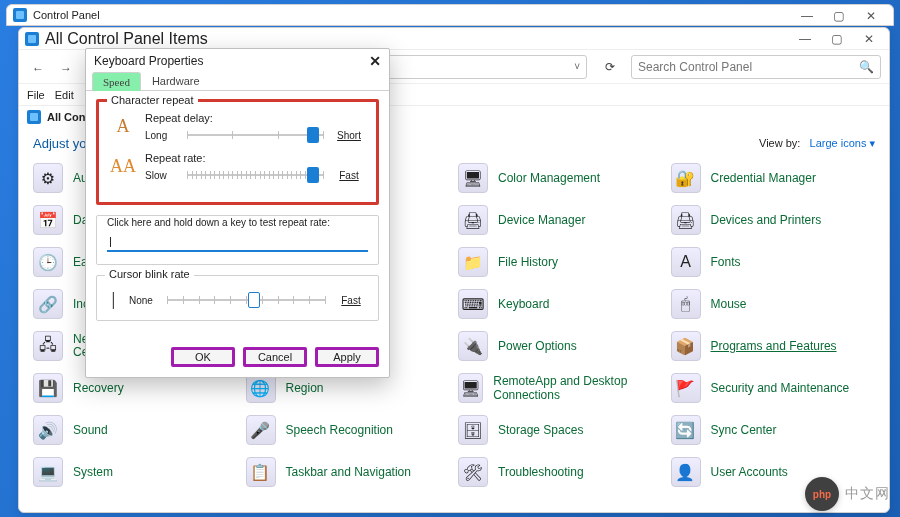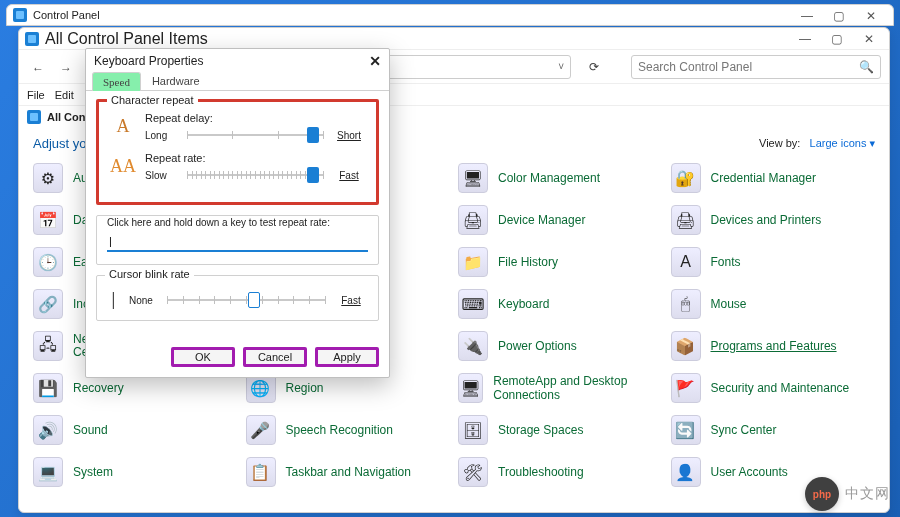--- a/index.html
+++ b/index.html
@@ -15,21 +15,21 @@
 
   
   .win-second { position:absolute; left:18px; top:27px; right:10px; bottom:4px; background:#fff; border:1px solid #d0d0d0; border-radius:6px; box-shadow:0 4px 10px rgba(0,0,0,.1); }
   .titlebar2 { height:22px; display:flex; align-items:center; padding:0 6px; border-bottom:1px solid #eee; }
   .titlebar2 .title { margin-left:6px; font-size:16px; }
   .nav-row { display:flex; align-items:center; height:34px; padding:0 8px; gap:6px; border-bottom:1px solid #eee; }
   .arrow { width:22px; height:22px; display:flex; align-items:center; justify-content:center; color:#444; }
   .addr-bar { flex:1; margin:0 6px; height:24px; border:1px solid #ccc; border-radius:3px; display:flex; align-items:center; justify-content:flex-end; padding:0 6px; }
   .addr-bar .chev { color:#666; font-size:10px; }
   .refresh { width:22px; color:#444; text-align:center; }
-  .search-box { width:250px; height:24px; border:1px solid #ccc; border-radius:3px; margin-left:20px; display:flex; align-items:center; padding:0 6px; color:#777; }
+  .search-box { width:250px; height:24px; border:1px solid #ccc; border-radius:3px; margin-left:4px; display:flex; align-items:center; padding:0 6px; color:#777; }
   .search-box span.ph { flex:1; }
   .search-box .mag { color:#555; }
 
   .menu-row { display:flex; align-items:center; gap:10px; height:22px; padding:0 8px; border-bottom:1px solid #eee; font-size:11px; }
 
   .breadcrumb { display:flex; align-items:center; padding:4px 8px; font-size:11px; font-weight:600; }
   .breadcrumb .bluedot { margin-right:6px; }
 
   .header-strip { display:flex; align-items:center; justify-content:space-between; padding:8px 14px 4px; }
   .header-strip .h { color:#0a5aa5; font-size:13px; }

